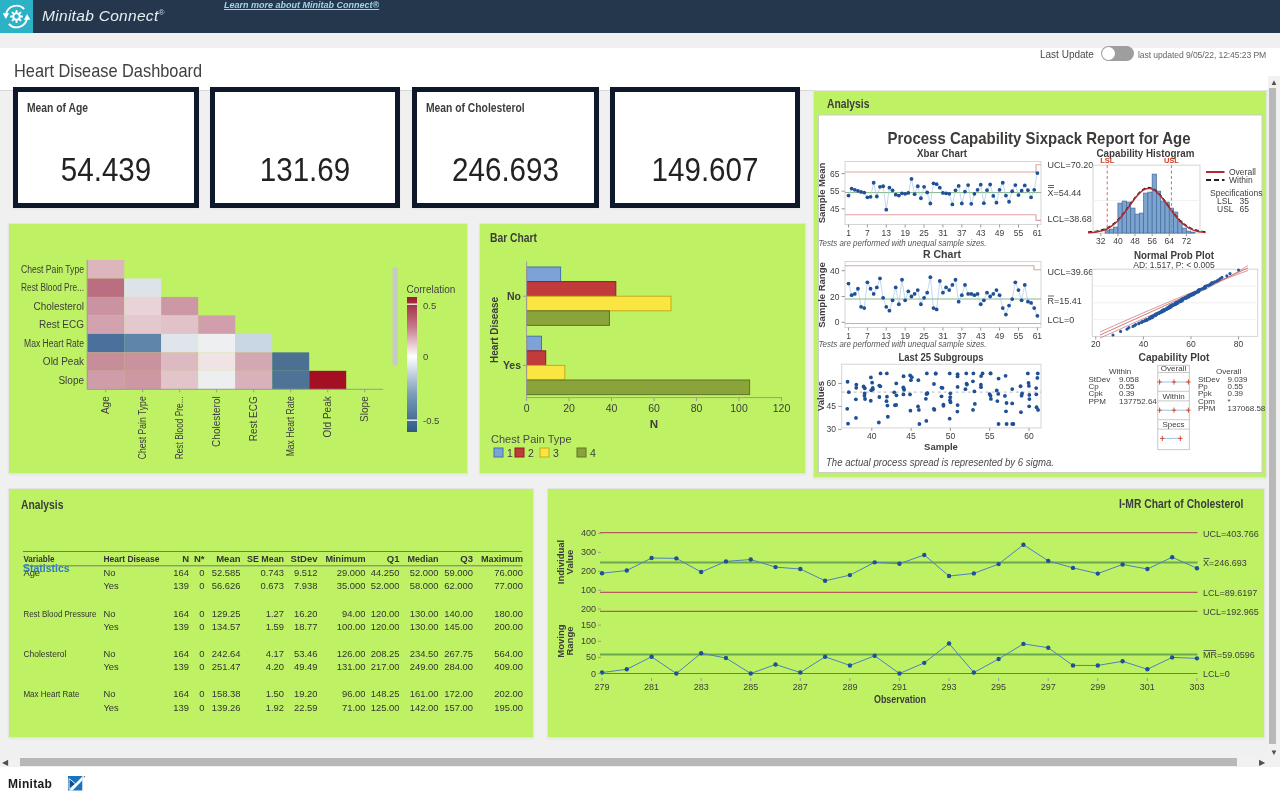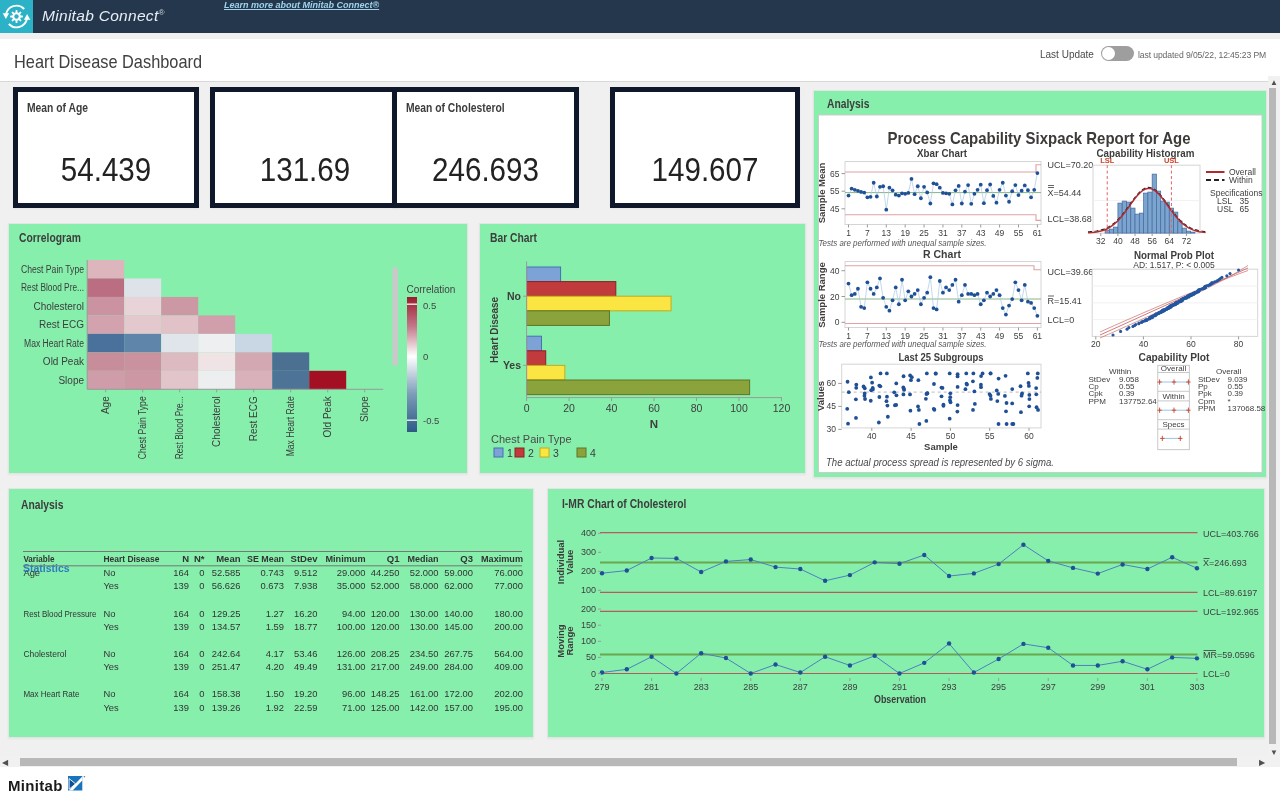--- a/index.html
+++ b/index.html
@@ -1,37 +1,37 @@
 <!DOCTYPE html>
 <html><head><meta charset="utf-8"><style>
 * { margin:0; padding:0; box-sizing:border-box; }
 body { width:1280px; height:802px; background:#f0f0f0; font-family:"Liberation Sans", sans-serif; overflow:hidden; position:relative; }
 .hdr { position:absolute; left:0; top:0; width:1280px; height:33px; background:#25374d;font-style:italic; }
 .hdr .brand { position:absolute; left:42px; top:7px; font-size:15.5px; color:#e9eef3; letter-spacing:0.3px; }
 .hdr .brand sup { font-size:8px; color:#cdd6de; }
 .hdr a { position:absolute; white-space:nowrap; left:176px; top:0; font-size:9px; font-weight:bold; color:#9fd3ea; text-decoration:underline;margin-left:48px; }
-.tbar { position:absolute; left:0; top:39px; width:1280px; height:43px; background:#ffffff; border-bottom:1px solid #d8d8d8; }
+.tbar { position:absolute; left:0; top:48px; width:1280px; height:43px; background:#ffffff; border-bottom:1px solid #d8d8d8; }
 .tbar h1 { position:absolute; left:14px; top:12px; font-size:19px; font-weight:normal; color:#404040; }
 .tbar h1 span { transform:scaleX(0.82); }
 .au { position:absolute; left:1040px; top:48.5px; font-size:10px; color:#4a4a4a; }
 .lu { position:absolute; left:1138px; top:50px; font-size:8.6px; letter-spacing:-0.1px; color:#666; white-space:nowrap; }
 .toggle { position:absolute; left:1101px; top:46px; width:33px; height:15px; background:#9e9e9e; border-radius:8px; }
 .toggle .knob { position:absolute; left:1px; top:1px; width:13px; height:13px; background:#ffffff; border-radius:50%; }
-.panel { position:absolute; background:#86efac; border:1px solid #e4e4e4; box-shadow:0 1px 2px rgba(0,0,0,0.05); }
+.panel { position:absolute; background:#bef264; border:1px solid #e4e4e4; box-shadow:0 1px 2px rgba(0,0,0,0.05); }
 .ptitle { font-size:12px; font-weight:bold; color:#3d3d3d; }
 .ptitle span, .kt span, .tbar h1 span { display:inline-block; transform:scaleX(0.86); transform-origin:0 60%; white-space:nowrap; }
 .kpi { position:absolute; background:#ffffff; border:5px solid #0f172a; box-shadow:0 1px 2px rgba(0,0,0,0.05); }
 .kpi .kt { padding:9px 0 0 9px; font-size:12px; font-weight:bold; color:#3d3d3d; }
 .kpi .kv { position:absolute; left:0; width:100%; top:57.5px; text-align:center; font-size:34px; color:#222222; transform:scaleX(0.87); }
 .vsb { position:absolute; right:0; top:76px; width:12px; height:691px; background:#f1f1f1; }
 .vsb .vthumb { position:absolute; left:1px; top:12px; width:7px; height:656px; background:#b8b8b8; }
 .hsb { position:absolute; left:0; top:756px; width:1268px; height:11px; background:#f1f1f1; }
 .hsb .hthumb { position:absolute; left:20px; top:1.5px; width:1217px; height:8.5px; background:#b8b8b8; }
 .foot { position:absolute; left:0; top:767px; width:1280px; height:35px; background:#ffffff; }
-.foot .mword { position:absolute; left:8px; top:10px; font-size:15px; font-weight:bold; color:#1a1a1a; letter-spacing:0.3px; }
+.foot .mword { position:absolute; left:8px; top:10px; font-size:12px; font-weight:bold; color:#1a1a1a; letter-spacing:0.3px; }
 .arr { position:absolute; font-size:8px; color:#505050; }
 svg text { font-family:"Liberation Sans", sans-serif; }
 </style></head><body>
 <div class="hdr">
     <div style="position:absolute;left:0;top:0;"><svg width="33" height="33" viewBox="0 0 33 33">
         <rect width="33" height="33" fill="#2cb2c6"></rect>
         <g stroke="#ffffff" stroke-width="1.9" fill="none">
           <path d="M6 14.5 A10.7 10.7 0 0 1 24.2 9"></path>
           <path d="M27 18.5 A10.7 10.7 0 0 1 8.8 24"></path>
         </g>
@@ -57,29 +57,28 @@
     <div class="knob"></div>
   </div>
 <div class="lu">last updated 9/05/22, 12:45:23 PM</div>
 <div class="kpi" style="left:13px;top:87px;width:186px;height:121px;">
     <div class="kt"><span>Mean of Age</span></div>
     <div class="kv">54.439</div>
   </div>
 <div class="kpi" style="left:210px;top:87px;width:190px;height:121px;">
     <div class="kv">131.69</div>
   </div>
-<div class="kpi" style="left:392px;top:87px;width:187px;height:121px;">
+<div class="kpi" style="left:412px;top:87px;width:187px;height:121px;">
     <div class="kt"><span>Mean of Cholesterol</span></div>
     <div class="kv">246.693</div>
   </div>
 <div class="kpi" style="left:610px;top:87px;width:190px;height:121px;">
     <div class="kv">149.607</div>
   </div>
 <div class="panel" style="left:8px;top:223px;width:460px;height:251px;">
-    <div class="ptitle" style="padding:7px 0 0 10px;"><span>Correlogram</span></div>
     <div style="position:absolute;left:-1px;top:-1px;"><svg width="460" height="251" viewBox="8 223 460 251" font-family="Liberation Sans, sans-serif">
         <rect x="87.2" y="260" width="37" height="18.47" fill="#ddb6bd"></rect>
         <rect x="87.2" y="278.47" width="37" height="18.47" fill="#bb6e82"></rect>
         <rect x="124.2" y="278.47" width="37" height="18.47" fill="#dde3e9"></rect>
         <rect x="87.2" y="296.94" width="37" height="18.47" fill="#cb93a1"></rect>
         <rect x="124.2" y="296.94" width="37" height="18.47" fill="#e8d3d8"></rect>
         <rect x="161.2" y="296.94" width="37" height="18.47" fill="#cc98a4"></rect>
         <rect x="87.2" y="315.41" width="37" height="18.47" fill="#d2a3ae"></rect>
         <rect x="124.2" y="315.41" width="37" height="18.47" fill="#e3c8cd"></rect>
         <rect x="161.2" y="315.41" width="37" height="18.47" fill="#e0c2c8"></rect>
@@ -978,21 +977,21 @@
         <text x="284" y="710.6" text-anchor="end" font-size="9.4" fill="#333">1.92</text>
         <text x="317.5" y="710.6" text-anchor="end" font-size="9.4" fill="#333">22.59</text>
         <text x="365.5" y="710.6" text-anchor="end" font-size="9.4" fill="#333">71.00</text>
         <text x="399.5" y="710.6" text-anchor="end" font-size="9.4" fill="#333">125.00</text>
         <text x="438.5" y="710.6" text-anchor="end" font-size="9.4" fill="#333">142.00</text>
         <text x="473" y="710.6" text-anchor="end" font-size="9.4" fill="#333">157.00</text>
         <text x="523" y="710.6" text-anchor="end" font-size="9.4" fill="#333">195.00</text>
       </svg></div>
   </div>
 <div class="panel" style="left:547px;top:488px;width:718px;height:250px;">
-    <div class="ptitle" style="padding:8px 0 0 14px;"><span>I-MR Chart of Cholesterol</span></div>
+    <div class="ptitle" style="padding:8px 0 0 14px;text-align:right;"><span>I-MR Chart of Cholesterol</span></div>
     <div style="position:absolute;left:-1px;top:-1px;"><svg width="718" height="235" viewBox="547 488 718 235" font-family="Liberation Sans, sans-serif">
         <line x1="600" y1="532.6" x2="1197.5" y2="532.6" stroke="#b65a5e" stroke-width="1.2"></line>
         <line x1="600" y1="562.4" x2="1197.5" y2="562.4" stroke="#6aa84f" stroke-width="2"></line>
         <line x1="600" y1="592.3" x2="1197.5" y2="592.3" stroke="#b65a5e" stroke-width="1.2"></line>
         <polyline points="602,573.2 626.79,570.54 651.58,558 676.37,558.38 701.16,572.06 725.95,561.42 750.74,559.52 775.53,567.12 800.32,569.02 825.11,580.8 849.9,575.1 874.69,562.37 899.48,563.7 924.27,554.96 949.06,576.05 973.85,573.39 998.64,564.08 1023.43,544.7 1048.22,560.85 1073.01,567.88 1097.8,573.58 1122.59,564.46 1147.38,569.02 1172.17,557.24 1196.96,568.26" fill="none" stroke="#4e7fc1" stroke-width="1"></polyline>
         <circle cx="602" cy="573.2" r="2.2" fill="#1f5096"></circle>
         <circle cx="626.79" cy="570.54" r="2.2" fill="#1f5096"></circle>
         <circle cx="651.58" cy="558" r="2.2" fill="#1f5096"></circle>
         <circle cx="676.37" cy="558.38" r="2.2" fill="#1f5096"></circle>
         <circle cx="701.16" cy="572.06" r="2.2" fill="#1f5096"></circle>

